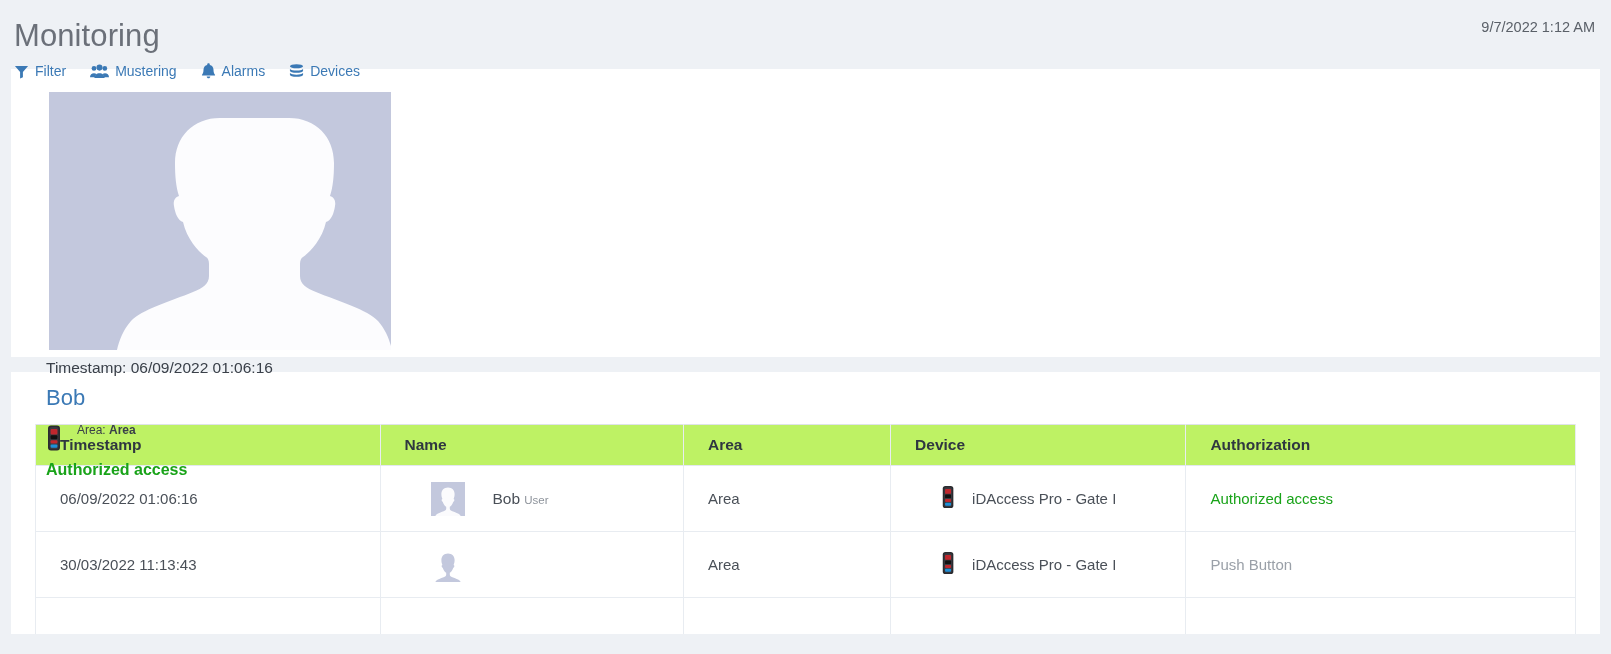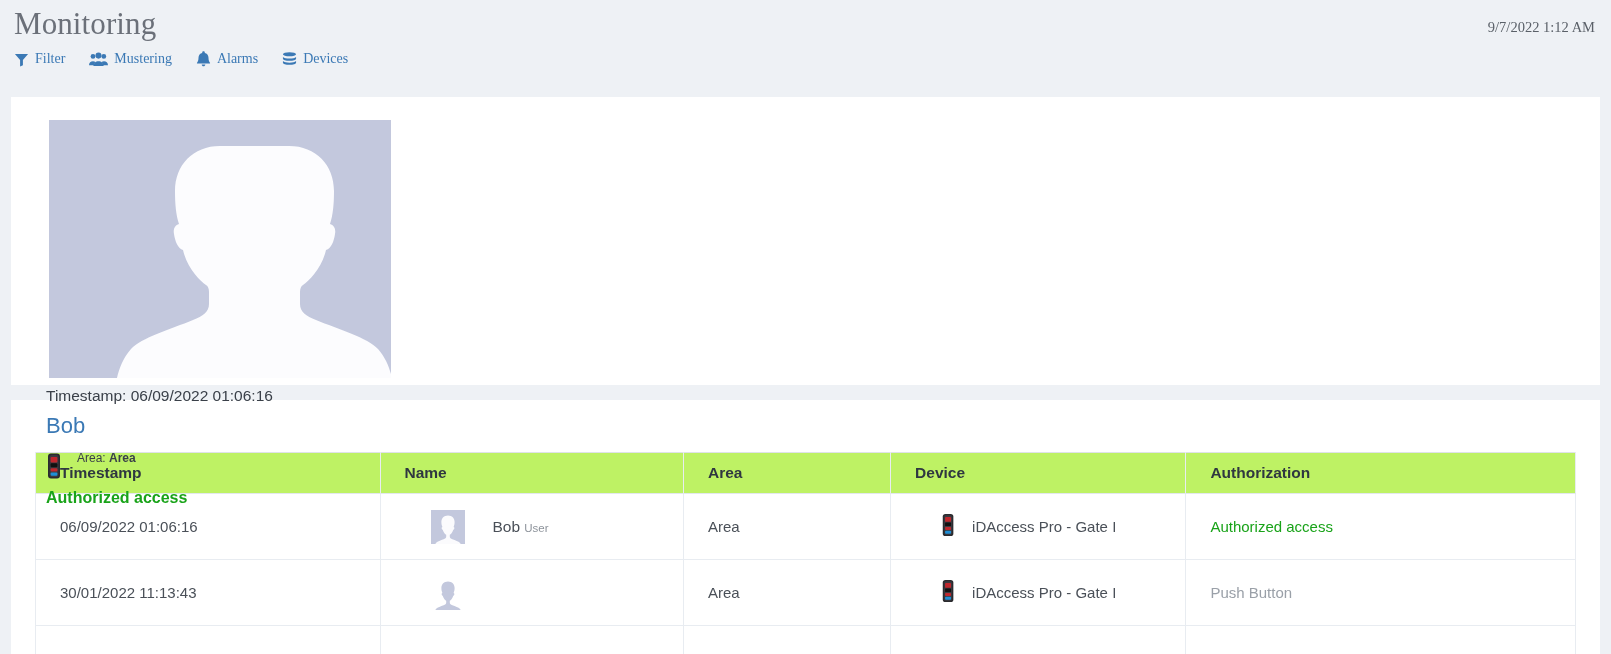--- a/index.html
+++ b/index.html
@@ -7,23 +7,22 @@
     margin: 0; padding: 0;
     width: 1611px; height: 654px;
     background: #eef1f5;
     font-family: "Liberation Sans", sans-serif;
     overflow: hidden;
   }
 
   
   .page-header {
     position: relative;
-    height: 97px;
-    padding: 0 18px 0 14px;
-    font-family: Liberation Serif, serif;
+    height: 69px;
+    padding: 12px 18px 0 14px;
   }
   .page-title {
     font-size: 31px;
     font-weight: 300;
     color: #6b7079;
     letter-spacing: .1px;
     line-height: 1;
     padding-top: 8px;
     margin: 0;
   }
@@ -343,21 +342,21 @@
             </span>
             <span class="dev-name">iDAccess Pro - Gate I</span>
           </div>
         </td>
         <td>
           <span class="auth-ok">Authorized access</span>
         </td>
       </tr>
 
       <tr>
-        <td>30/01/2022 11:13:43</td>
+        <td>30/03/2022 11:13:43</td>
         <td>
           <div class="name-cell">
             <span class="thumb empty">
               <svg viewBox="0 0 34 34" preserveAspectRatio="xMidYMax meet">
                 <path fill="#c3c8dd" d="M17 5.5c-4 0-6.6 2.8-6.6 6.6 0 2 .4 3.6 1 4.8 -1.2.5-1.1 2 .4 3.1 .8 2.6 2.5 4.2 3.4 4.8v2c0 1.2-1 1.8-2.6 2.4 -2.8 1.1-6.2 2.2-7.4 3.6 -.5.6-.8 1.2-1 1.8h25.6c-.2-.6-.5-1.2-1-1.8 -1.2-1.4-4.6-2.5-7.4-3.6 -1.6-.6-2.6-1.2-2.6-2.4v-2c.9-.6 2.6-2.2 3.4-4.8 1.5-1.1 1.6-2.6.4-3.1 .6-1.2 1-2.8 1-4.8 0-3.8-2.6-6.6-6.6-6.6z"></path>
               </svg>
             </span>
             <span class="name-block">
               <span class="name-main"></span>
               <span class="name-sub"></span>

